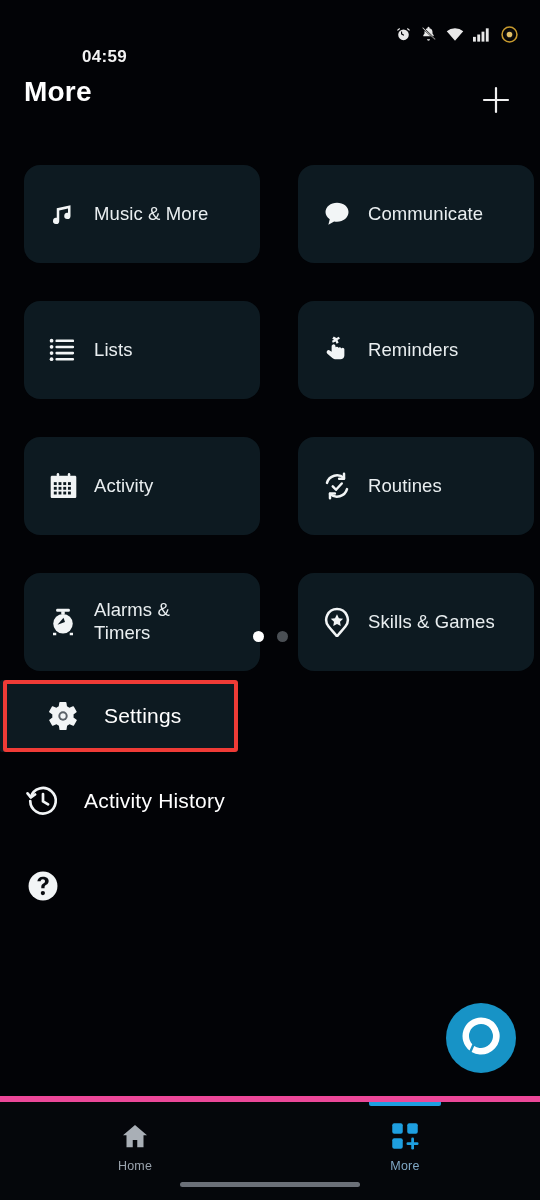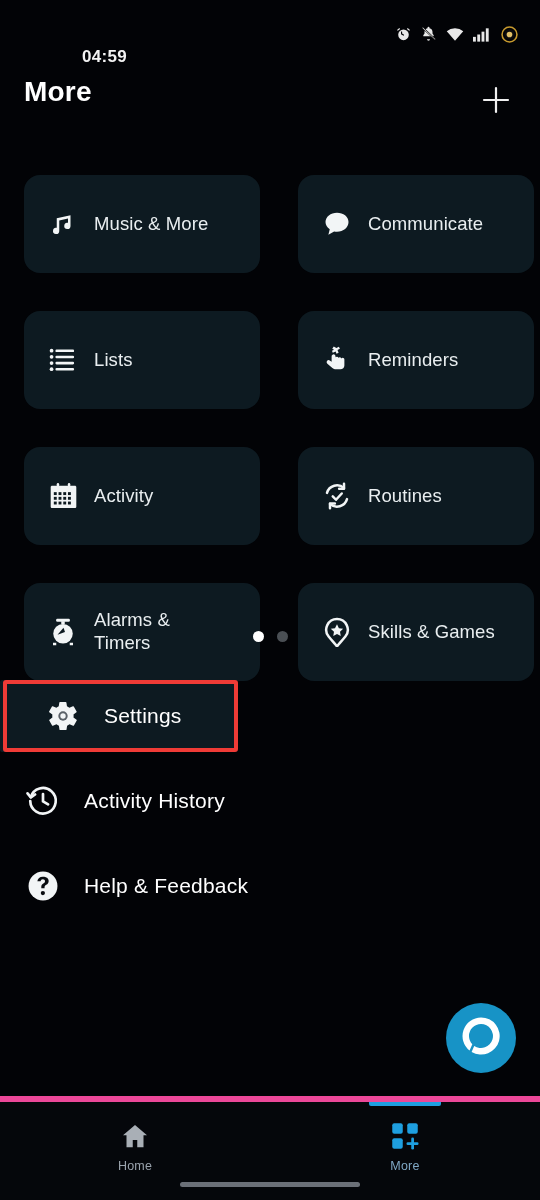--- a/index.html
+++ b/index.html
@@ -44,21 +44,21 @@
   }
   .add-btn {
     position:absolute; right:22px; top:18px;
     width:44px; height:44px;
     display:flex; align-items:center; justify-content:center;
     cursor:pointer;
   }
 
   
   .grid {
-    position:absolute; top:175px; left:24px;
+    position:absolute; top:165px; left:24px;
     width:492px;
     display:grid;
     grid-template-columns:236px 236px;
     column-gap:20px;
     row-gap:16px;
     gap:38px;
   }
   .tile {
     height:98px;
     background:#0d1a21;
@@ -358,21 +358,20 @@
     </div>
 
     <div class="row spaced">
       <span class="row-icon">
         <svg width="34" height="34" viewBox="0 0 24 24">
           <circle cx="12" cy="12" r="10.2" fill="#f2f5f6"></circle>
           <path d="M11.9 5.4c-2.2 0-3.7 1.3-3.9 3.3h2.3c.1-.9.7-1.4 1.6-1.4.9 0 1.5.5 1.5 1.3 0 .7-.3 1.1-1.2 1.7-1 .7-1.5 1.4-1.4 2.6v.6h2.3v-.5c0-.8.3-1.2 1.2-1.8 1.1-.7 1.7-1.6 1.7-2.8 0-1.9-1.6-3-4.1-3z" fill="#0a0d11"></path>
           <circle cx="11.9" cy="17" r="1.5" fill="#0a0d11"></circle>
         </svg>
       </span>
-      <span class="row-label">Help &amp; Feedback</span>
     </div>
 
   </div>
 
   <div class="highlight-box"></div>
 
   <div class="fab">
     <span>
       <svg width="46" height="46" viewBox="0 0 46 46">
         <path d="M23 4.4A18.6 18.6 0 1 1 13.6 39l2.6-6.1A12 12 0 1 0 23 11a12 12 0 0 0-12 12 12 12 0 0 0 3.3 8.3l-2.7 6.3A18.6 18.6 0 0 1 23 4.4z" fill="#ffffff"></path>

